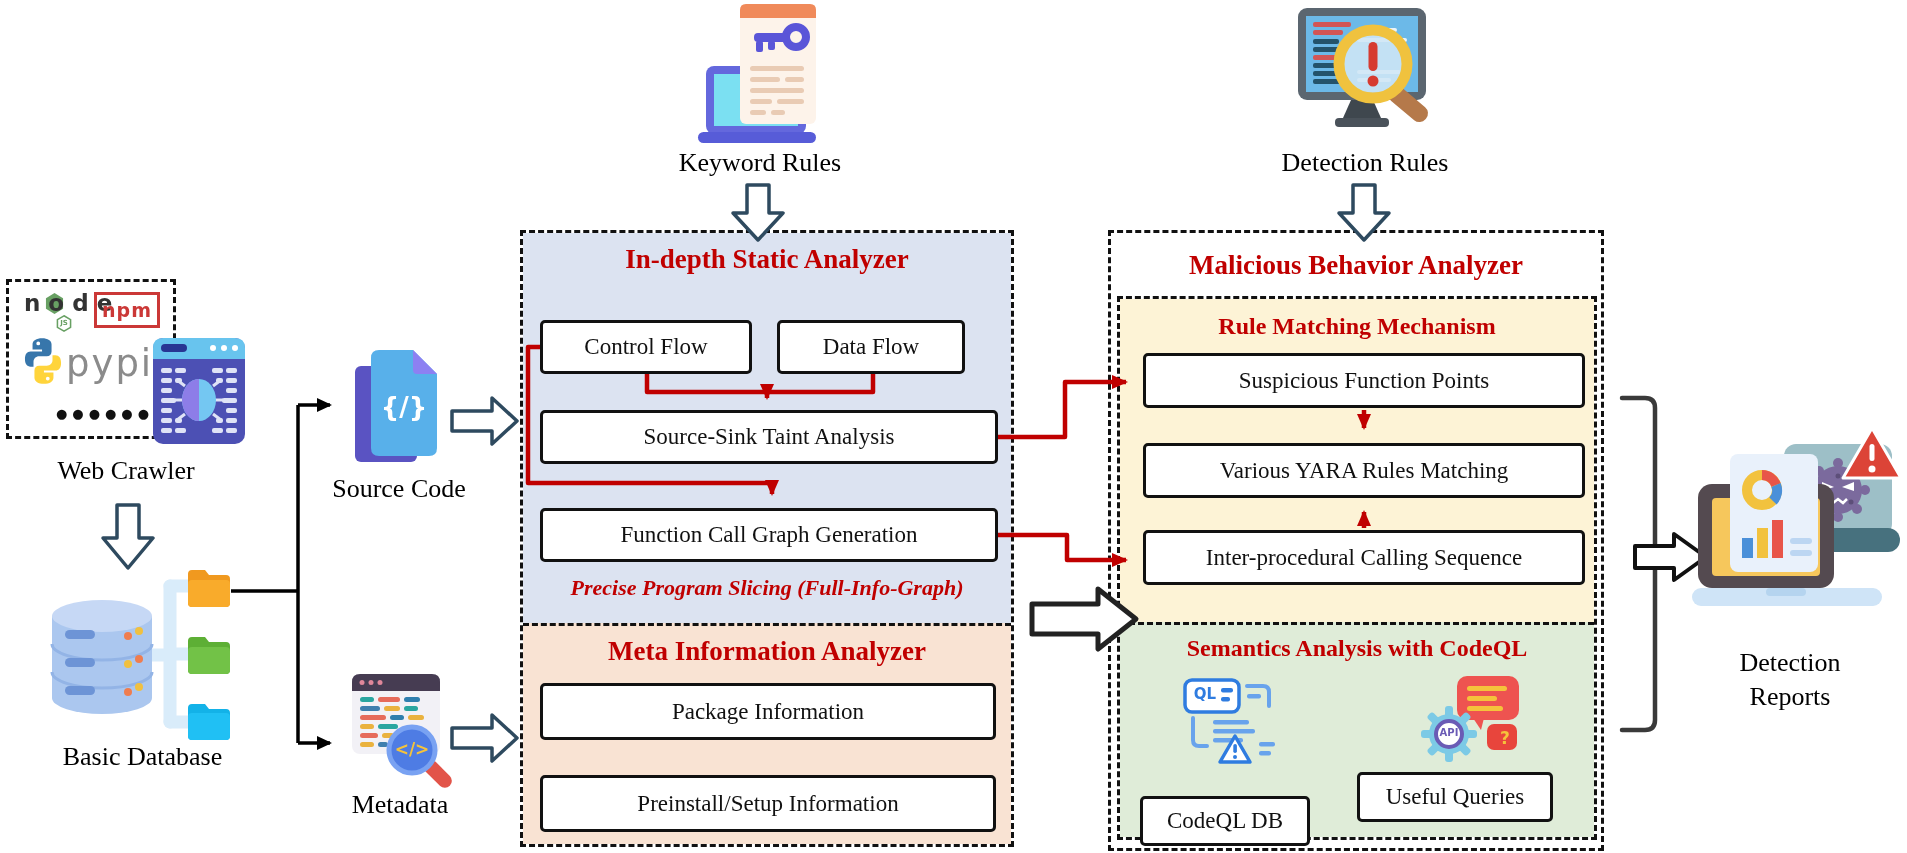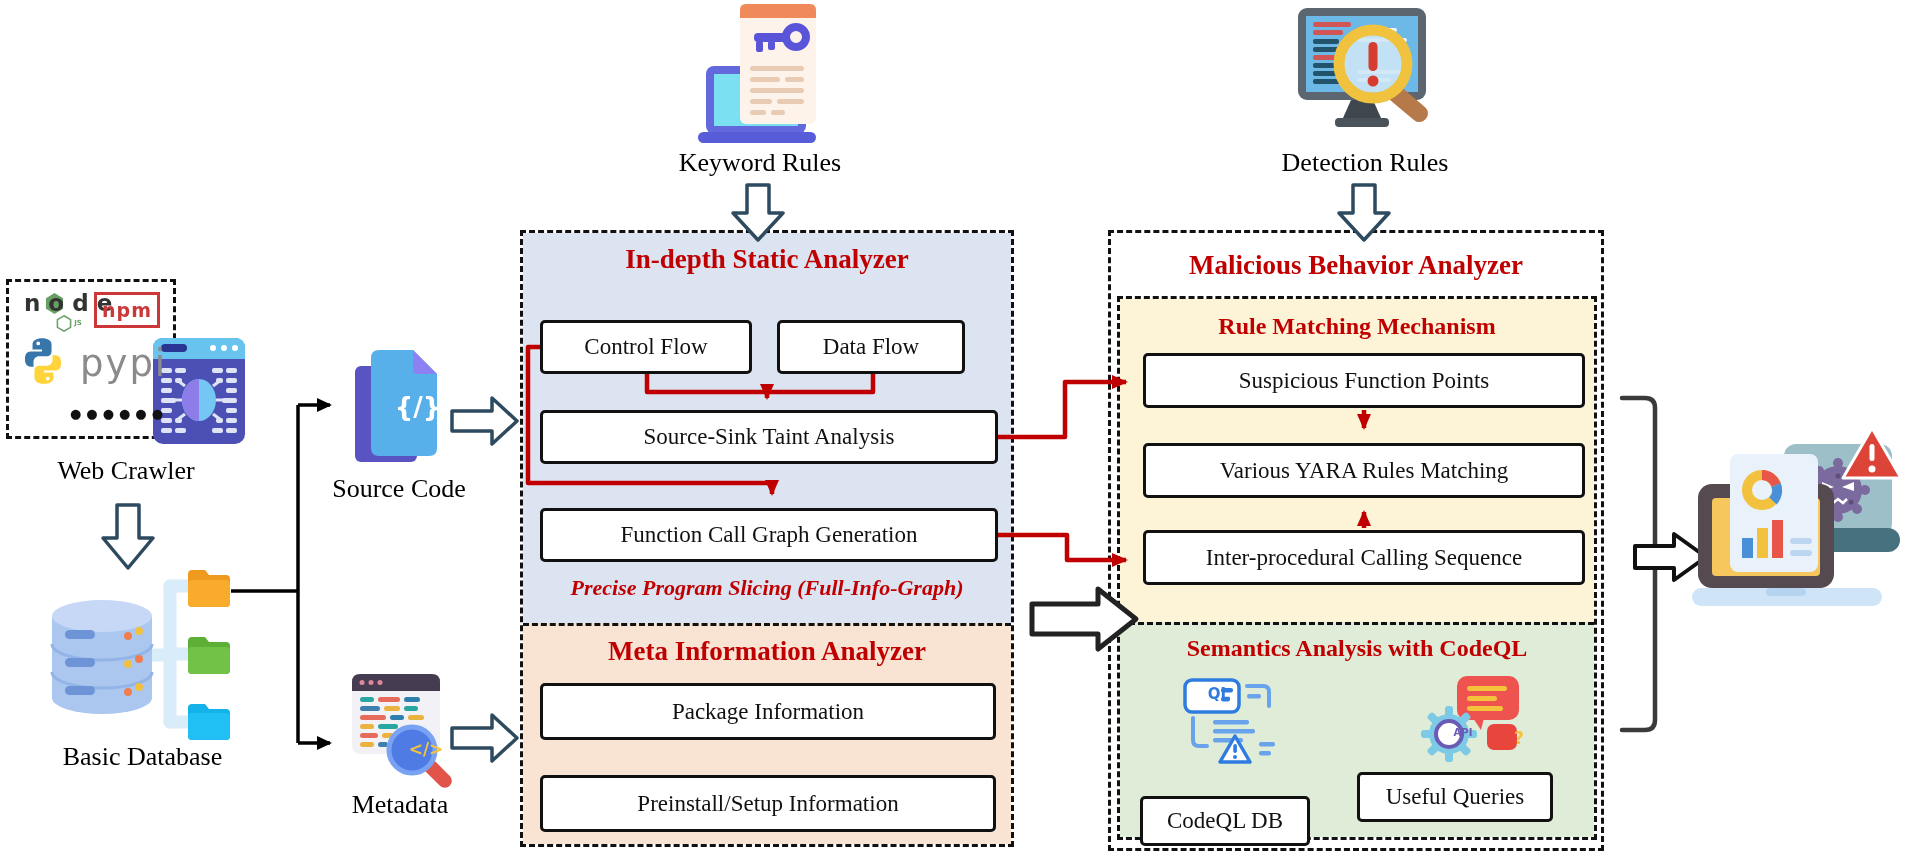--- a/index.html
+++ b/index.html
@@ -6,21 +6,21 @@
   body{width:1907px;height:853px;position:relative;background:#fff;overflow:hidden;
        font-family:"Liberation Serif", serif;color:#111;}
   .abs{position:absolute;}
   .panel{position:absolute;border:3px dashed #111;box-sizing:border-box;}
   .section{position:absolute;box-sizing:border-box;}
   .wbox{position:absolute;background:#fff;border:3px solid #111;border-radius:5px;
         display:flex;align-items:center;justify-content:center;font-size:23px;
         color:#111;box-sizing:border-box;text-align:center;}
   .ptitle{position:absolute;text-align:center;font-weight:bold;color:#c00000;}
   .lbl{position:absolute;font-weight:normal;color:#000;text-align:center;}
-  .sans{font-family:"DejaVu Sans", sans-serif;padding-left:14px;}
+  .sans{font-family:"DejaVu Sans", sans-serif;}
   svg{position:absolute;overflow:visible;}
   #overlay{left:0;top:0;z-index:40;}
   .icon{z-index:50;}
   .txt{z-index:60;}
 </style>
 </head>
 <body>
 
 <div class="panel" style="left:520px;top:230px;width:494px;height:617px;">
   <div class="section" style="left:0;top:0;width:100%;height:390px;background:#dce3f1;"></div>
@@ -363,13 +363,15 @@
 <div class="abs txt sans" style="left:66px;top:342px;font-size:37px;color:#8b8b8b;letter-spacing:2px;">pypi</div>
 <div class="abs txt sans" style="left:56px;top:406px;font-size:13px;letter-spacing:5px;color:#111;">●●●●●●</div>
 
 <div class="lbl txt" style="left:26px;top:456px;width:200px;font-size:26px;">Web Crawler</div>
 <div class="lbl txt" style="left:15px;top:742px;width:255px;font-size:26px;">Basic Database</div>
 <div class="lbl txt" style="left:299px;top:474px;width:200px;font-size:26px;">Source Code</div>
 <div class="lbl txt" style="left:310px;top:790px;width:180px;font-size:26px;">Metadata</div>
 <div class="lbl txt" style="left:635px;top:148px;width:250px;font-size:26px;">Keyword Rules</div>
 <div class="lbl txt" style="left:1240px;top:148px;width:250px;font-size:26px;">Detection Rules</div>
 <div class="lbl txt" style="left:1690px;top:646px;width:200px;font-size:26px;line-height:34px;">
+  <div>Detection</div>
+  <div>Reports</div>
 </div>
 
 </body></html>

